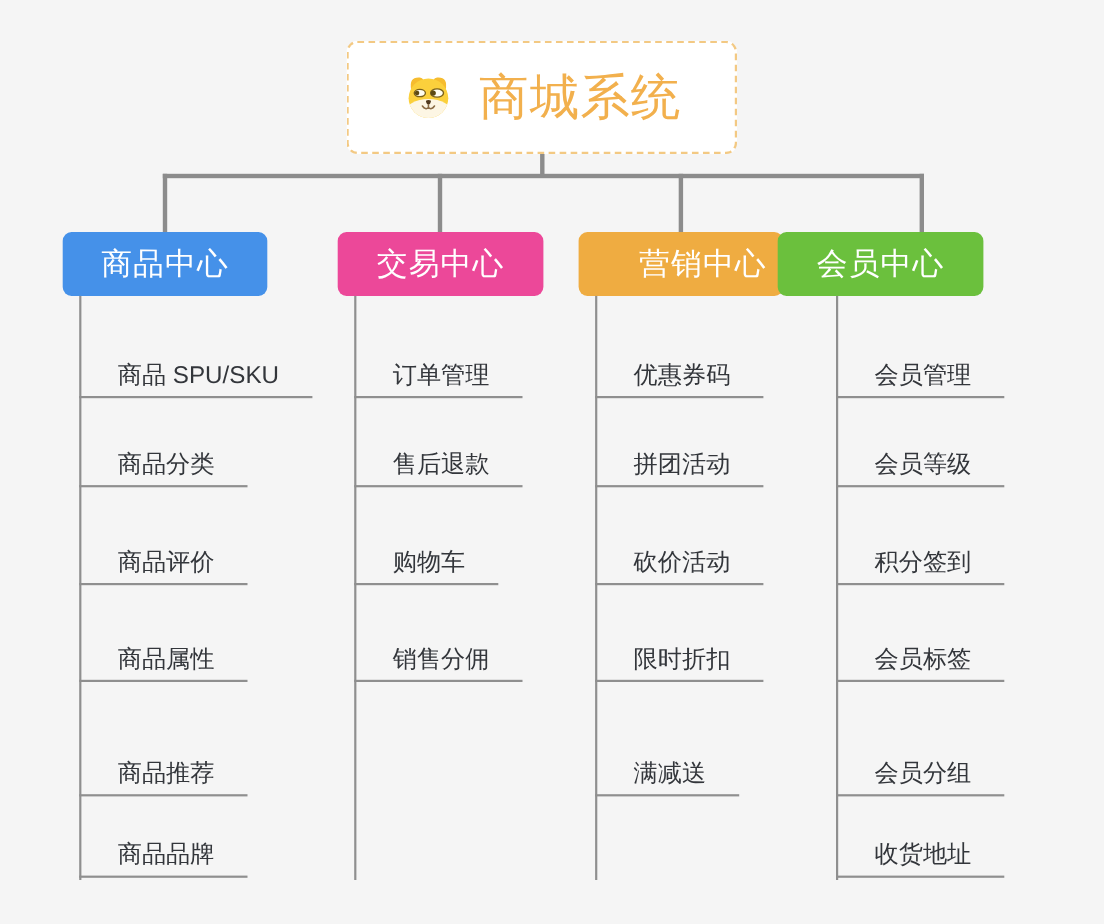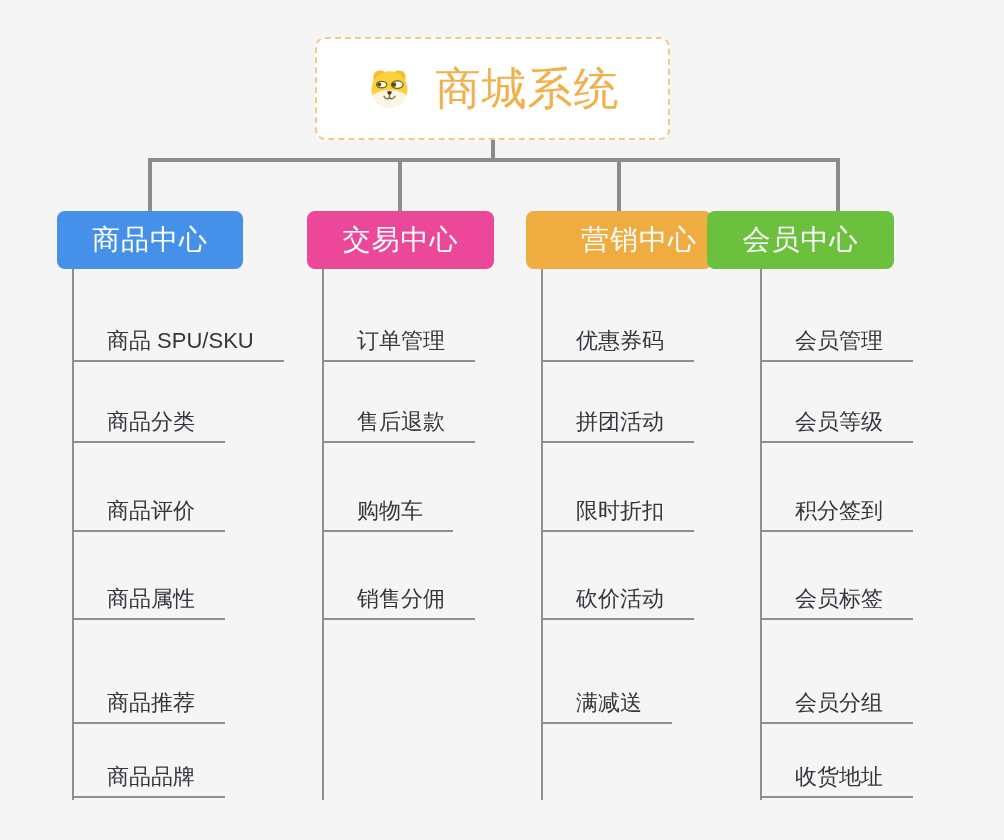--- a/index.html
+++ b/index.html
@@ -114,22 +114,22 @@
     <div class="leaf">订单管理</div>
     <div class="leaf">售后退款</div>
     <div class="leaf">购物车</div>
     <div class="leaf">销售分佣</div>
   </div>
 
   <div class="column" style="left:526px">
     <div class="vline"></div>
     <div class="leaf">优惠券码</div>
     <div class="leaf">拼团活动</div>
+    <div class="leaf">砍价活动</div>
     <div class="leaf">限时折扣</div>
-    <div class="leaf">砍价活动</div>
     <div class="leaf">满减送</div>
   </div>
 
   <div class="column" style="left:745px">
     <div class="vline"></div>
     <div class="leaf">会员管理</div>
     <div class="leaf">会员等级</div>
     <div class="leaf">积分签到</div>
     <div class="leaf">会员标签</div>
     <div class="leaf">会员分组</div>

